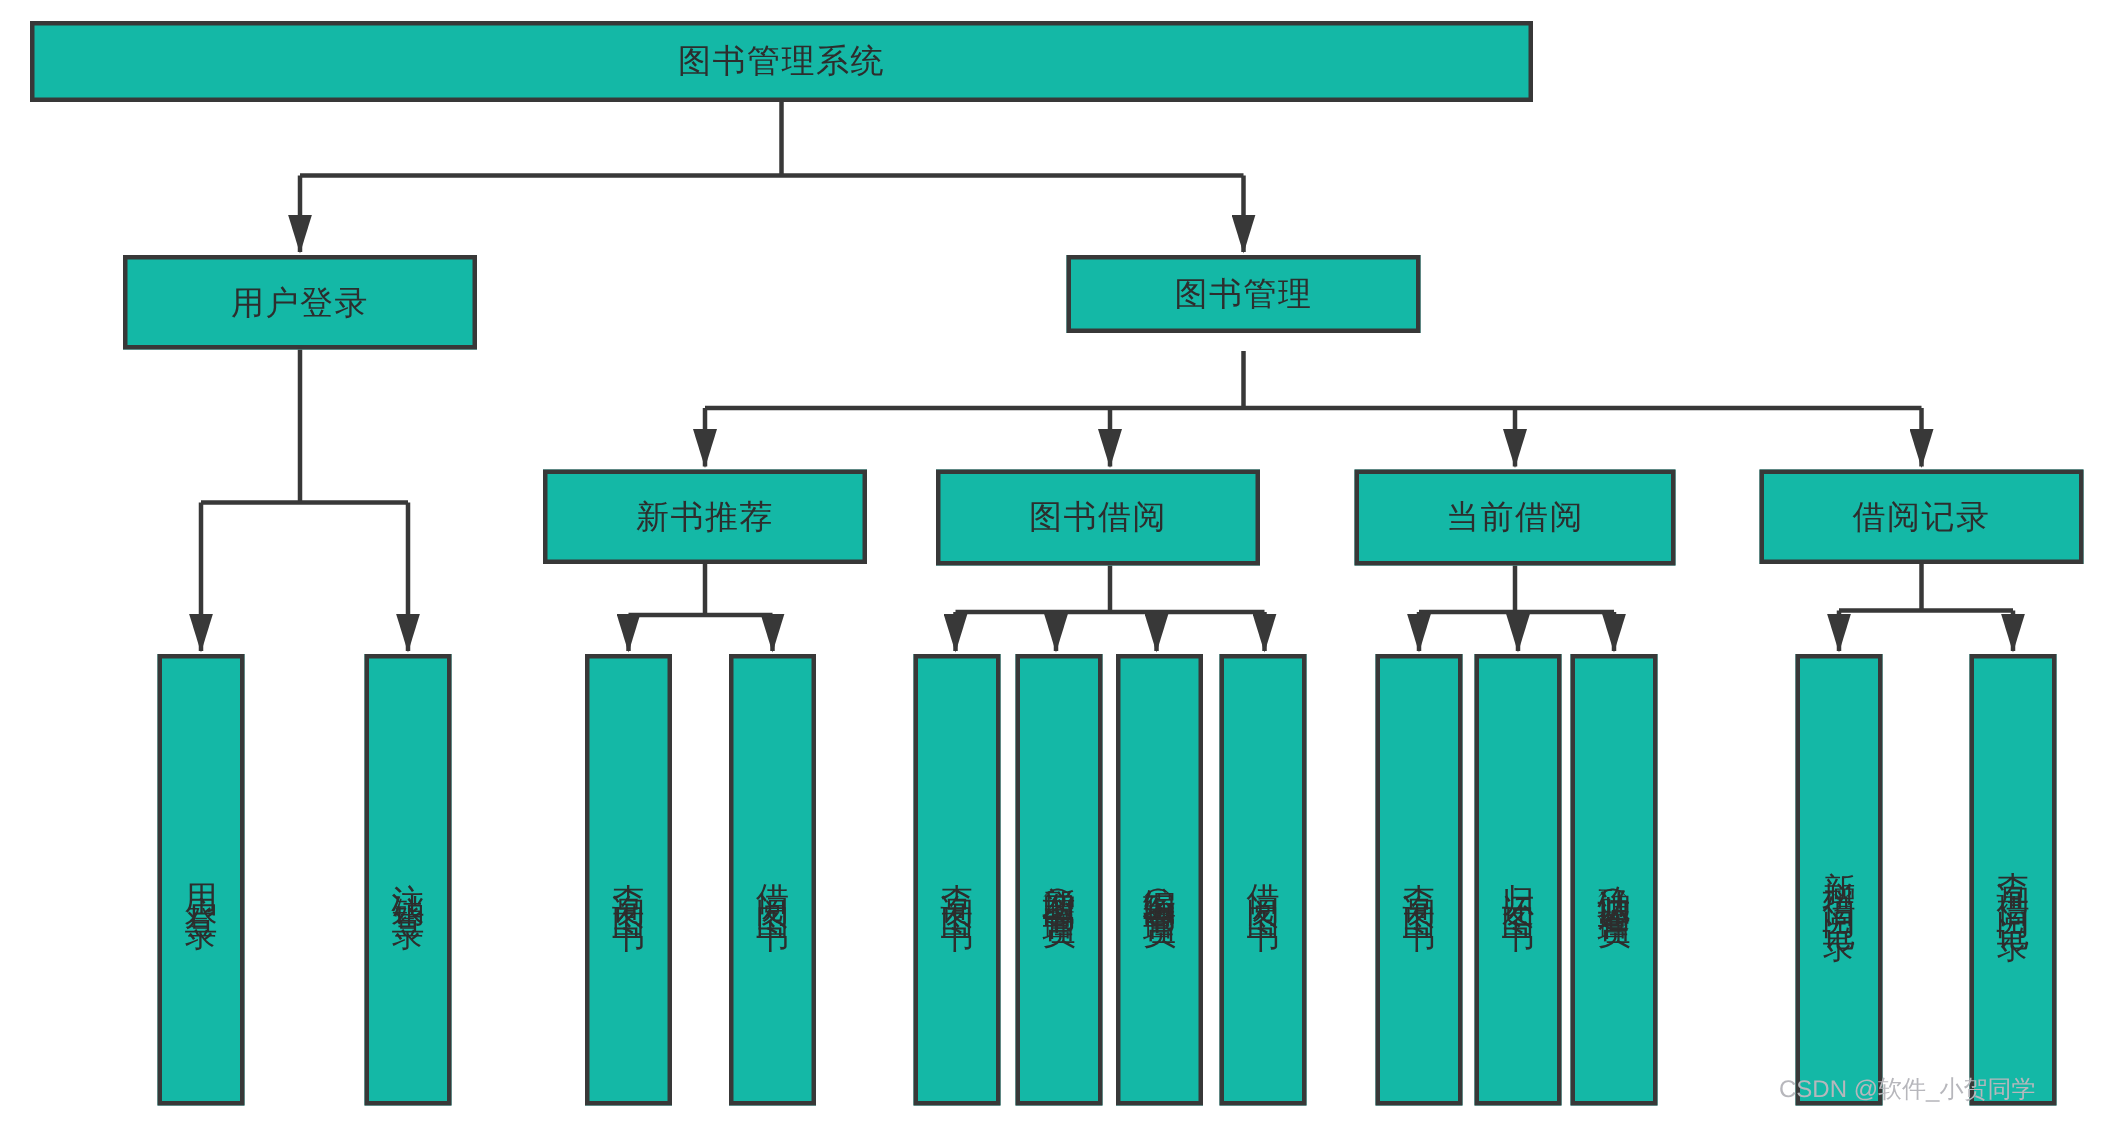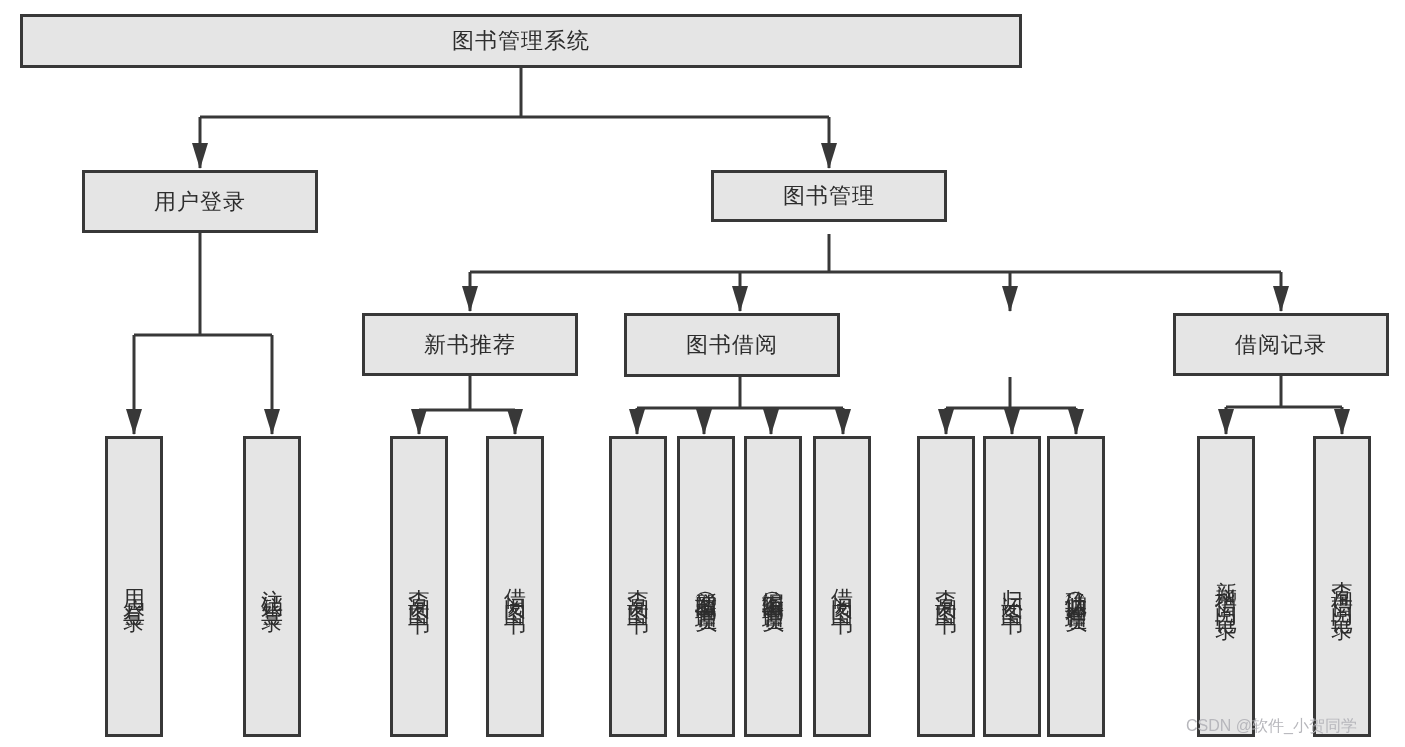--- a/index.html
+++ b/index.html
@@ -2,21 +2,21 @@
 <html><head>
 <meta charset="utf-8">
 <style>
   html,body{margin:0;padding:0;background:#ffffff;}
   .stage{
     position:relative;width:1405px;height:747px;background:#ffffff;overflow:hidden;
     font-family:"Liberation Sans","DejaVu Sans",sans-serif;
   }
   .wires{position:absolute;left:0;top:0;width:1405px;height:747px;}
   .box{
-    position:absolute;box-sizing:border-box;background:#e5e5e5;
+    position:absolute;box-sizing:border-box;background:#14b8a6;
     border:3px solid #383838;color:#2d2d2d;
     display:flex;align-items:center;justify-content:center;
     font-size:22px;letter-spacing:1px;text-align:center;
   }
   .vbox{
     writing-mode:vertical-rl;text-orientation:mixed;
     top:436px;width:58px;height:301px;letter-spacing:8px;font-size:22px;
   }
   .vbox.tight{letter-spacing:3px;}
   
@@ -96,20 +96,21 @@
     </g>
   </svg>
 
   <div class="box" id="n-root">图书管理系统</div>
 
   <div class="box" id="n-user-login">用户登录</div>
   <div class="box" id="n-book-mgmt">图书管理</div>
 
   <div class="box" id="n-new-rec">新书推荐</div>
   <div class="box" id="n-borrow">图书借阅</div>
+  <div class="box" id="n-current">当前借阅</div>
   <div class="box" id="n-records">借阅记录</div>
 
   <div class="box vbox" id="l-a1">用户登录</div>
   <div class="box vbox" id="l-a2">注销登录</div>
 
   <div class="box vbox" id="l-b1">查询图书</div>
   <div class="box vbox" id="l-b2">借阅图书</div>
 
   <div class="box vbox" id="l-c1">查询图书</div>
   <div class="box vbox tight" id="l-c2">新增图书（管理员）</div>

